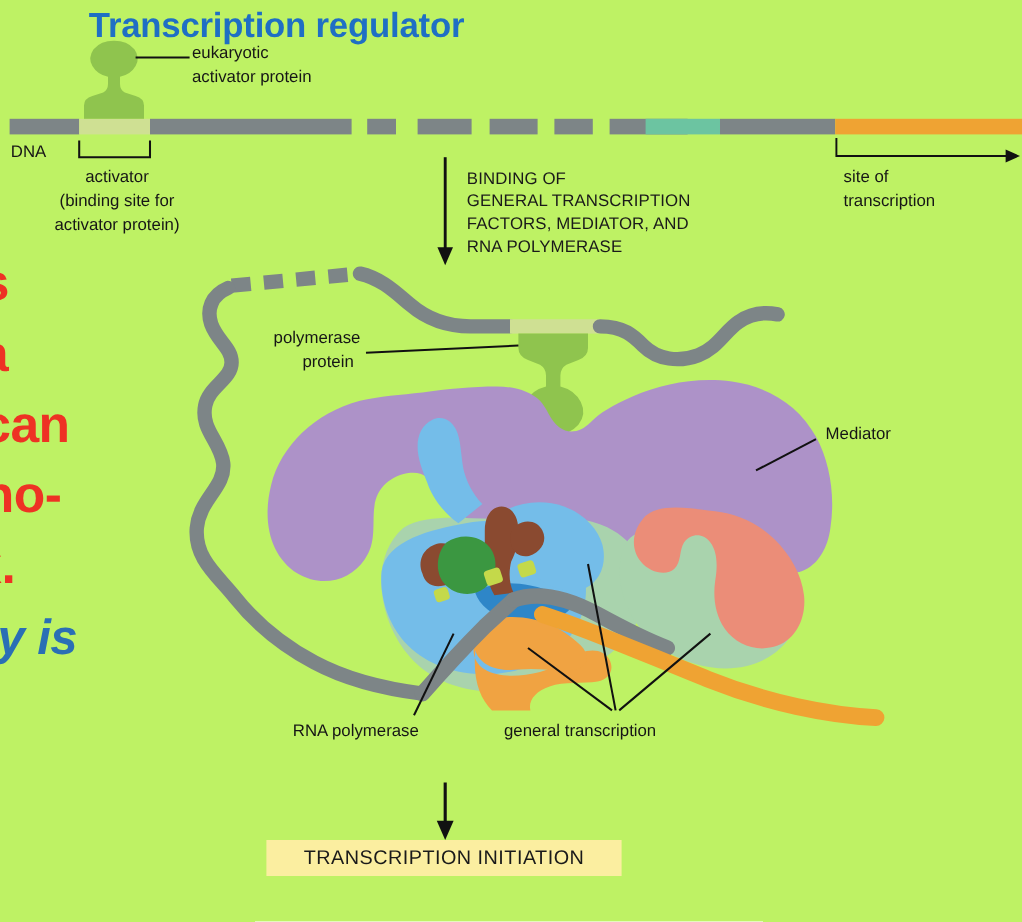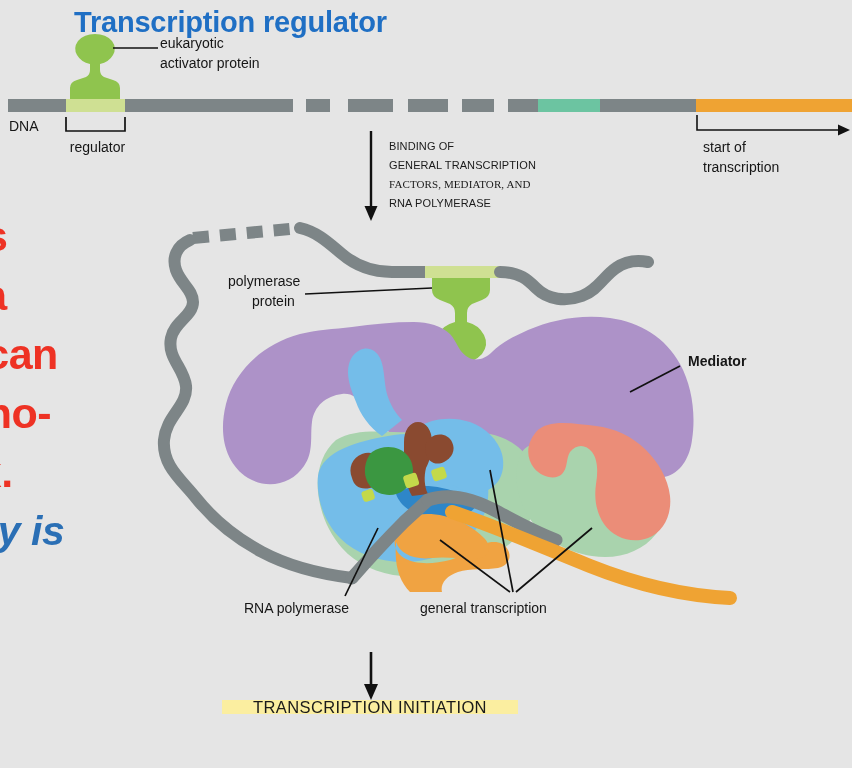--- a/index.html
+++ b/index.html
@@ -7,21 +7,21 @@
     padding: 0;
     background: #ffffff;
   }
   body {
     font-family: "Liberation Sans", sans-serif;
   }
   #stage {
     position: relative;
     width: 852px;
     height: 768px;
-    background: #e5e5e5;
+    background: #bef264;
     overflow: hidden;
   }
   #stage svg.layer {
     position: absolute;
     left: 0;
     top: 0;
     width: 852px;
     height: 768px;
   }
   .txt {
@@ -54,21 +54,21 @@
     color: #2a6fb5;
     letter-spacing: -0.5px;
   }
 
   
   .lbl {
     font-size: 14px;
     color: #161616;
   }
   .caps {
-    font-size: 11px;
+    font-size: 14px;
     color: #1a1a1a;
     letter-spacing: 0.1px;
   }
   .center {
     text-align: center;
   }
 
   
   .banner {
     position: absolute;
@@ -364,41 +364,43 @@
     </g>
   </svg>
 
   <div class="txt title-blue" style="left:74px; top:6px;">Transcription regulator</div>
 
   <div class="txt lbl" style="left:160px; top:35px;">eukaryotic</div>
   <div class="txt lbl" style="left:160px; top:55px;text-align:center;">activator protein</div>
 
   <div class="txt lbl" style="left:9px; top:118px;">DNA</div>
 
-  <div class="txt lbl center" style="left:0px; top:139px; width:195px;">regulator</div>
-
-
-  <div class="txt lbl" style="left:703px; top:139px;">start of</div>
+  <div class="txt lbl center" style="left:0px; top:139px; width:195px;">activator</div>
+  <div class="txt lbl center" style="left:0px; top:159px; width:195px;">(binding site for</div>
+  <div class="txt lbl center" style="left:0px; top:179px; width:195px;">activator protein)</div>
+
+
+  <div class="txt lbl" style="left:703px; top:139px;">site of</div>
   <div class="txt lbl" style="left:703px; top:159px;">transcription</div>
 
   <div class="txt caps" style="left:389px; top:140px;">BINDING OF</div>
   <div class="txt caps" style="left:389px; top:159px;">GENERAL TRANSCRIPTION</div>
-  <div class="txt caps" style="left:389px; top:178px;font-family:Liberation Serif, serif;">FACTORS, MEDIATOR, AND</div>
+  <div class="txt caps" style="left:389px; top:178px;">FACTORS, MEDIATOR, AND</div>
   <div class="txt caps" style="left:389px; top:197px;">RNA POLYMERASE</div>
 
   <div class="txt lbl" style="left:228px; top:273px;">polymerase</div>
   <div class="txt lbl" style="left:228px; top:293px;margin-left:24px;">protein</div>
 
-  <div class="txt lbl" style="left:688px; top:353px;font-weight:bold;">Mediator</div>
+  <div class="txt lbl" style="left:688px; top:353px;">Mediator</div>
 
   <div class="txt lbl" style="left:244px; top:600px;">RNA polymerase</div>
 
   <div class="txt lbl" style="left:420px; top:600px;">general transcription</div>
 
-  <div class="banner" style="left:222px; top:700px; width:296px; height:14px;">
+  <div class="banner" style="left:222px; top:700px; width:296px; height:30px;">
     <span>TRANSCRIPTION INITIATION</span>
   </div>
 
   <div>
     <div class="txt overlay-red" style="left:-58px; top:208px;">ors</div>
     <div class="txt overlay-red" style="left:-42px; top:267px;">f a</div>
     <div class="txt overlay-red" style="left:-40px; top:326px;">t can</div>
     <div class="txt overlay-red" style="left:-42px; top:385px;">r no-</div>
     <div class="txt overlay-red" style="left:-48px; top:444px;">ox.</div>
     <div class="txt overlay-blue" style="left:-48px; top:508px;">ility is</div>

